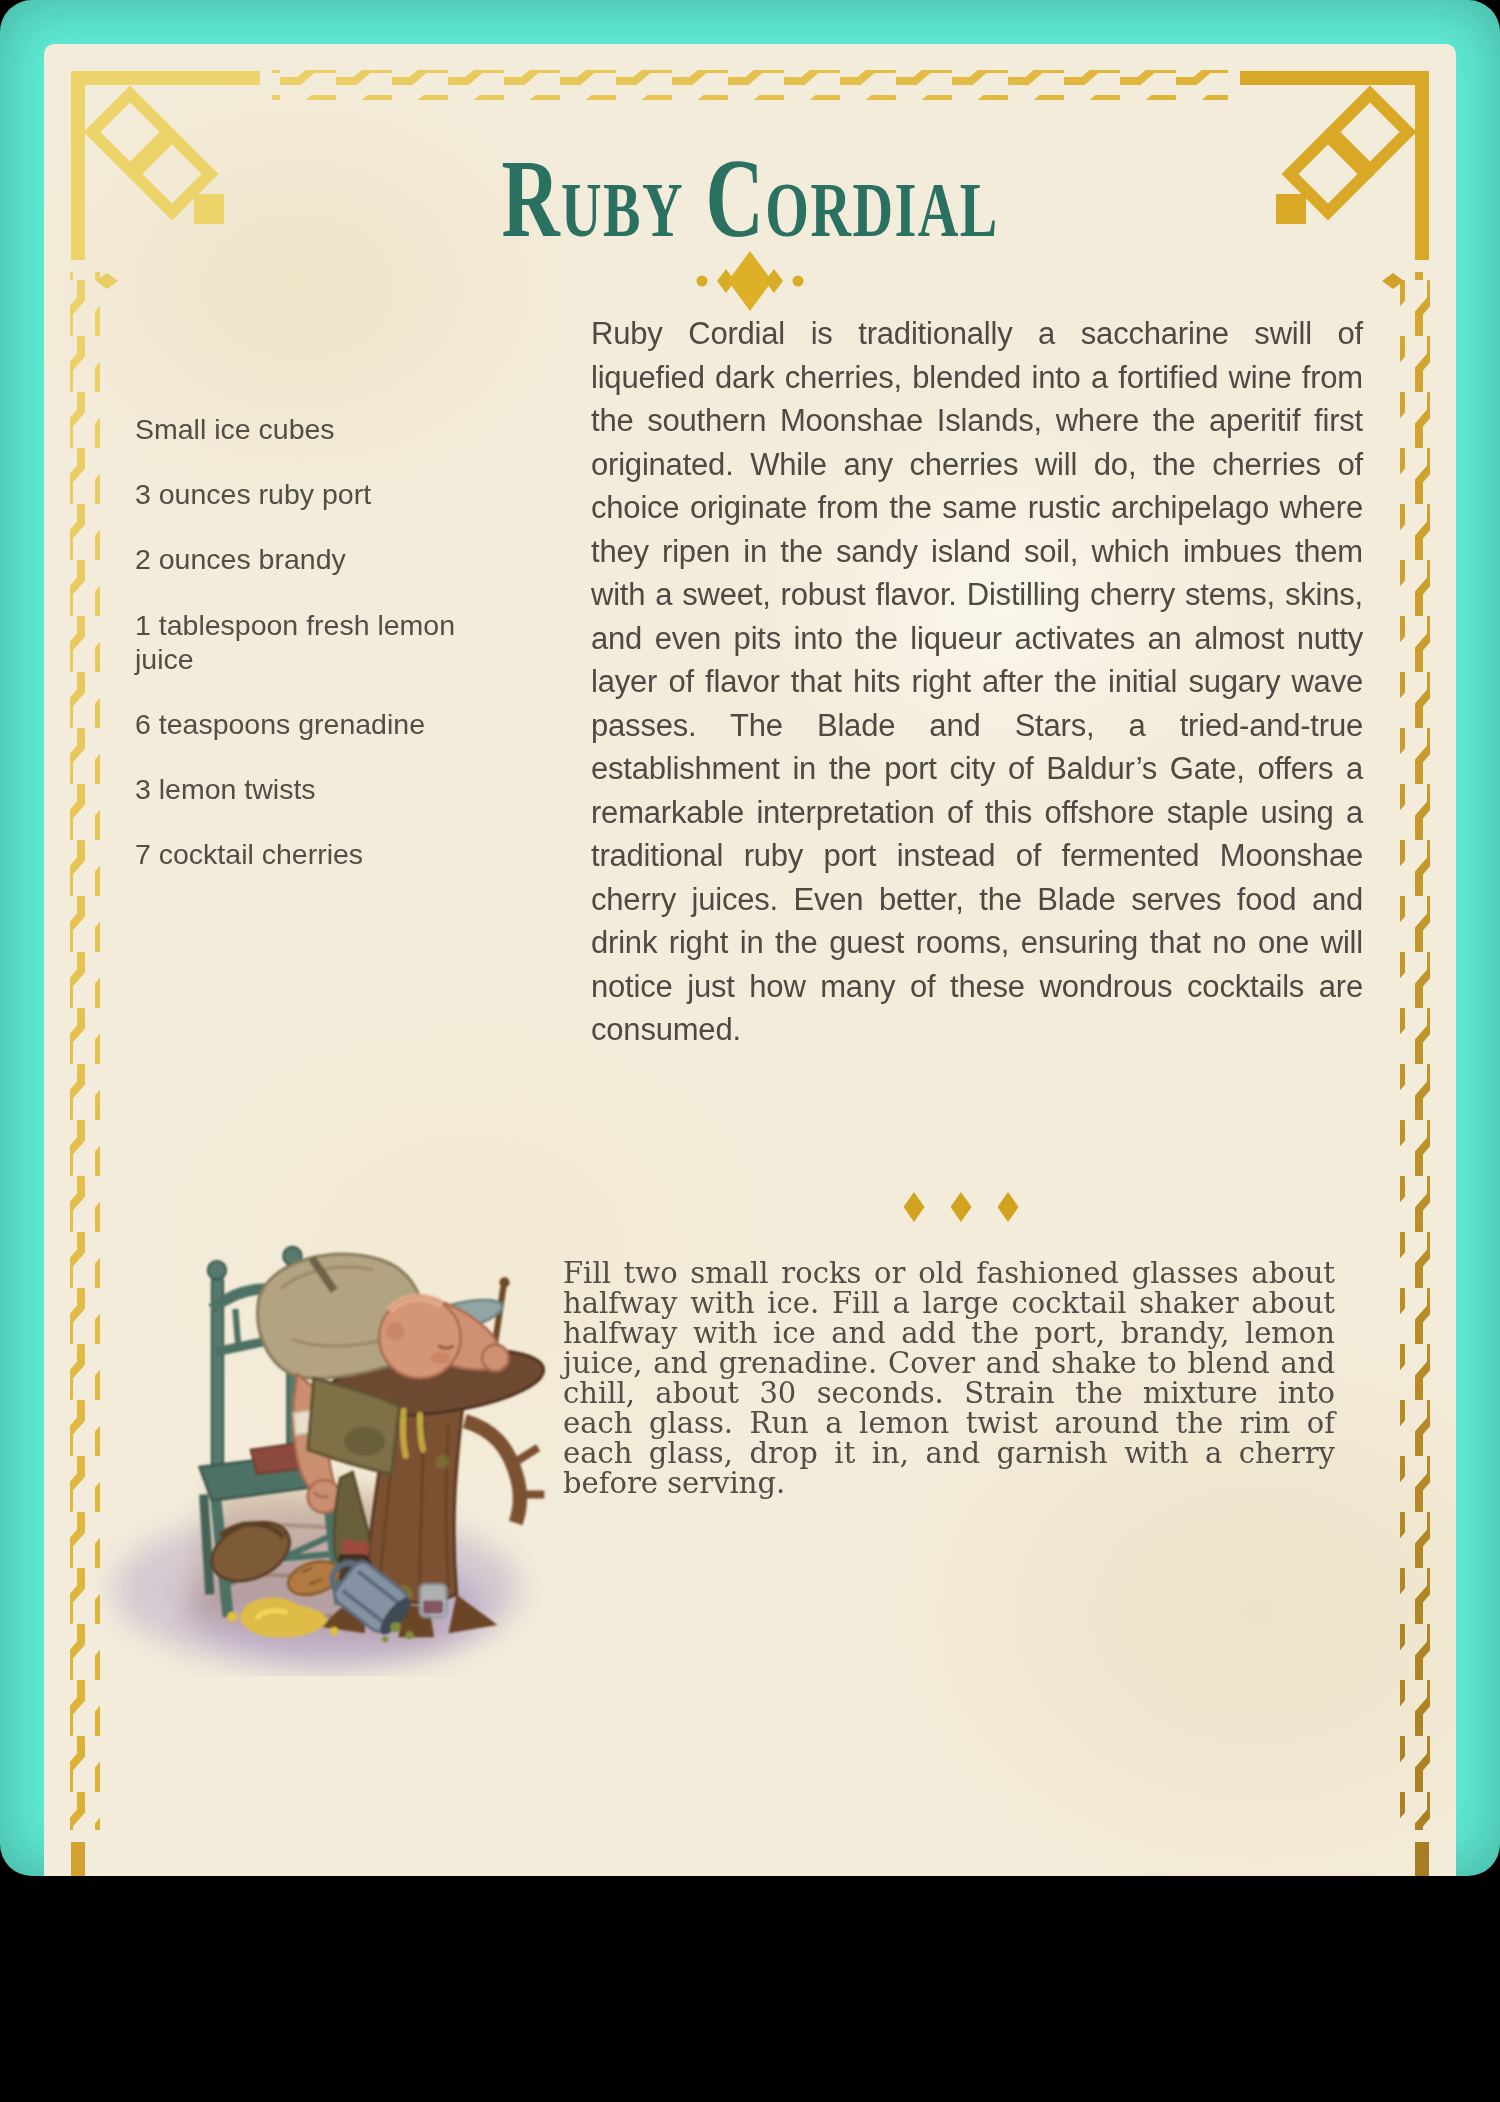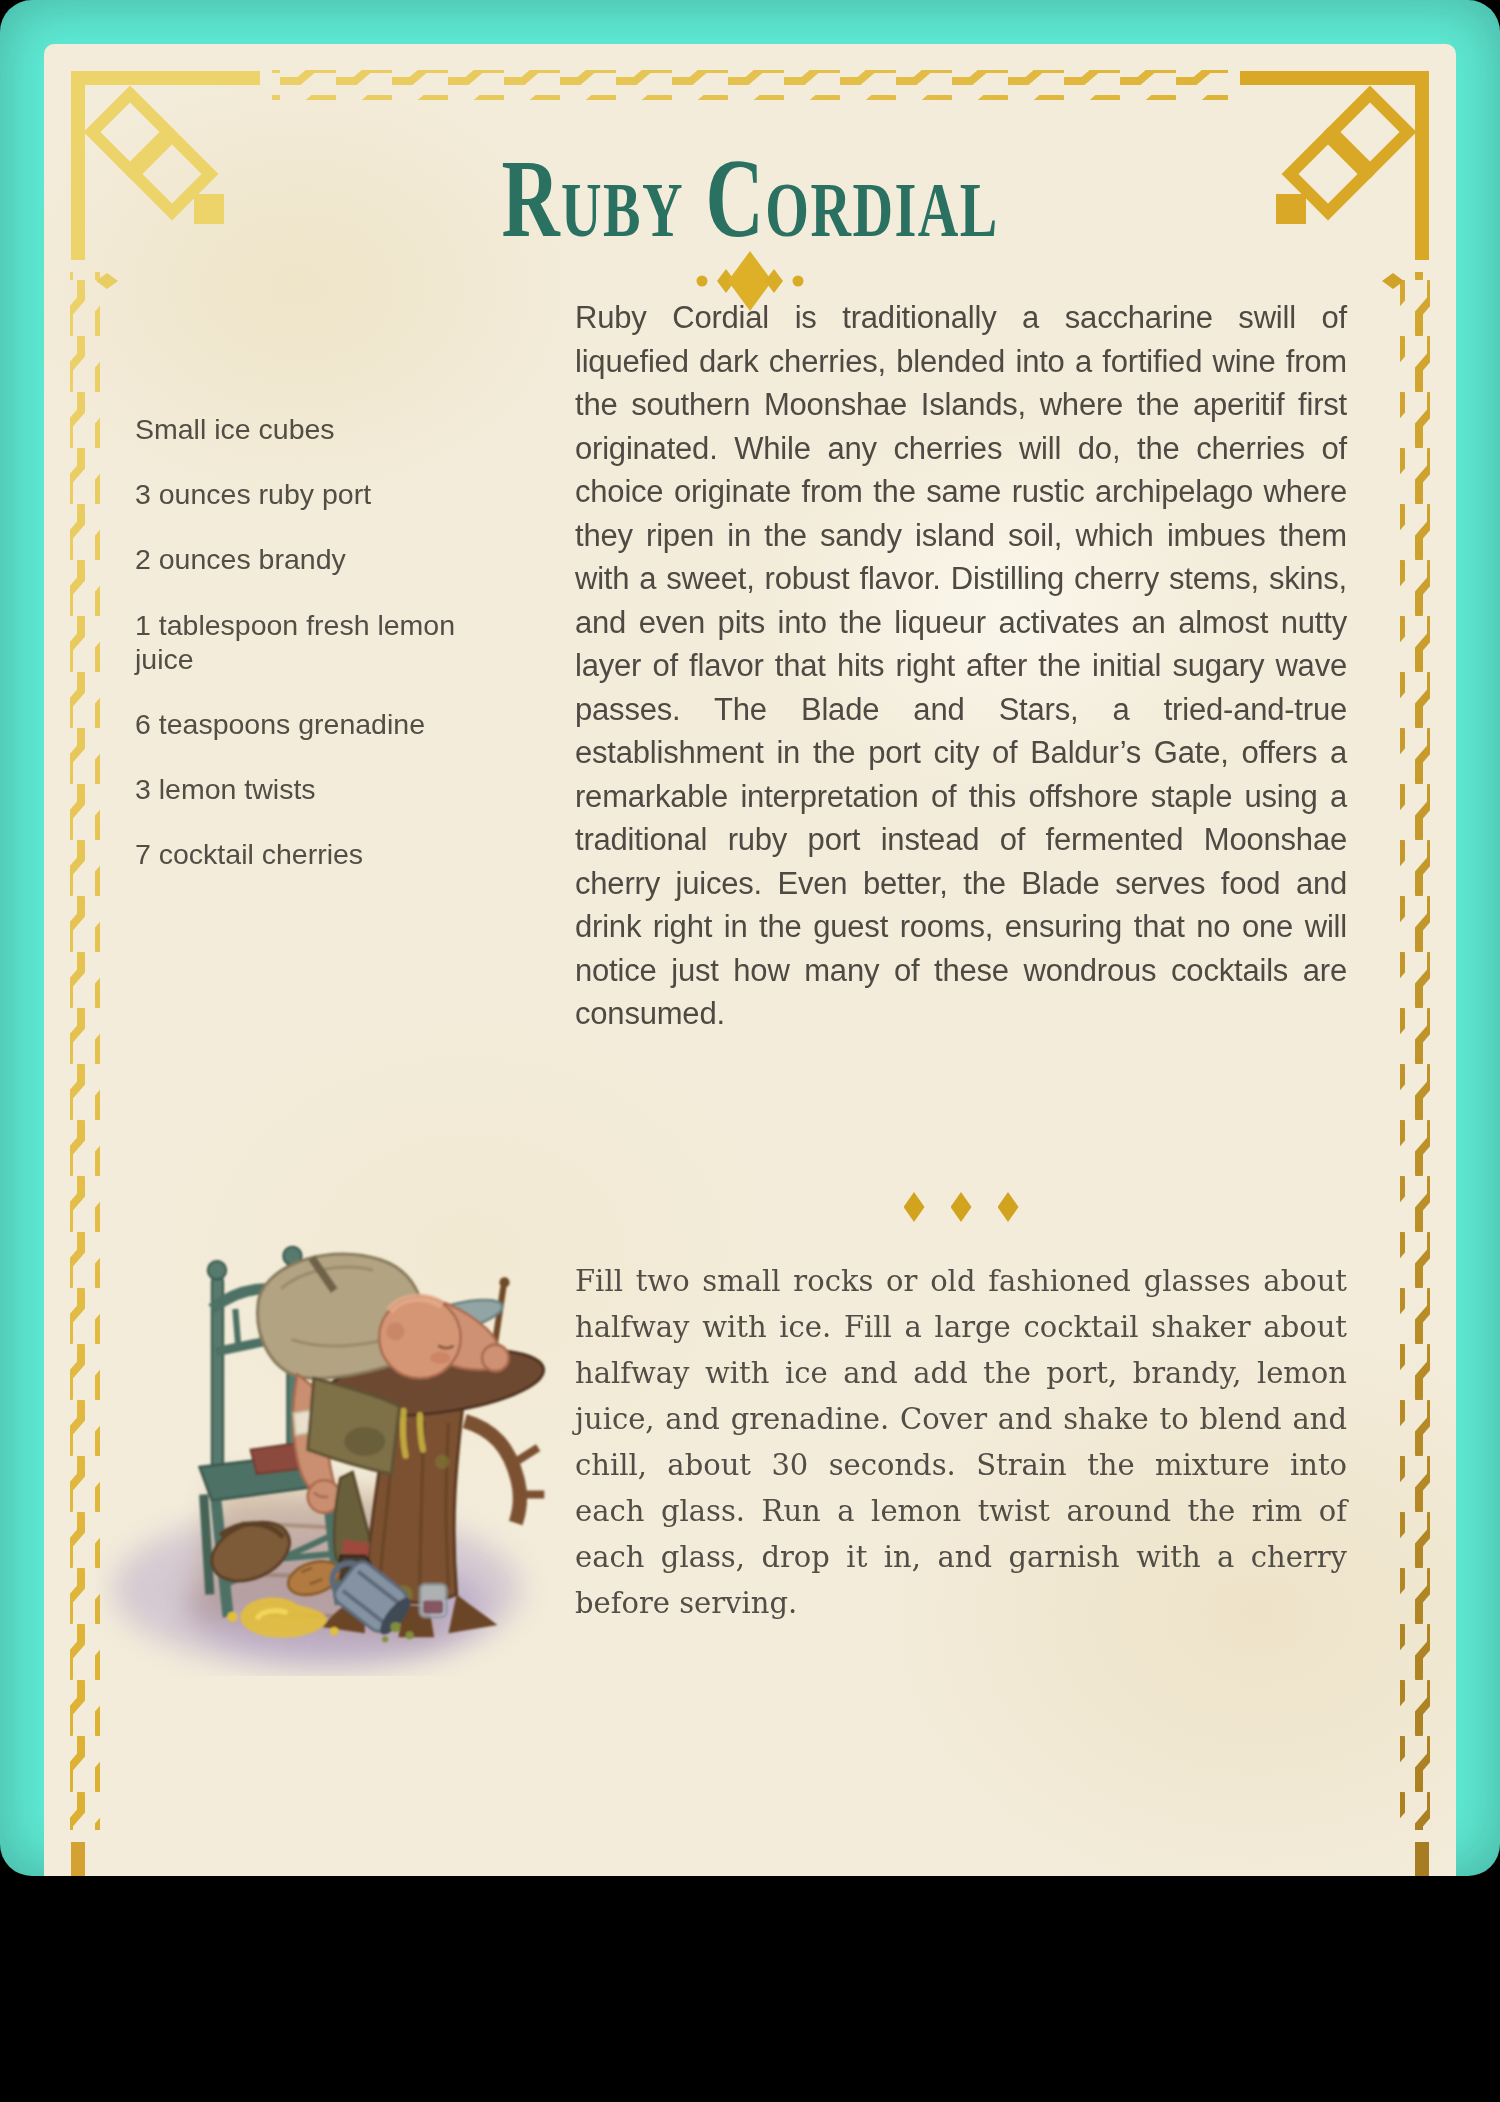--- a/index.html
+++ b/index.html
@@ -17,27 +17,27 @@
     font-family:"Liberation Serif",serif;font-weight:bold;font-variant:small-caps;
     font-size:112px;line-height:1.05;color:#2b7162;letter-spacing:2px;transform:scaleX(.72);}
   .banner{position:absolute;left:166px;top:319px;width:328px;height:58px;background:#cb9c20;
     clip-path:polygon(0 50%,10% 0,91% 0,100% 50%,91% 100%,10% 100%);
     display:flex;align-items:center;justify-content:center;}
   .banner span{font-family:"Liberation Sans",sans-serif;font-weight:bold;font-size:30px;
     letter-spacing:2.5px;color:#f7f1de;}
   .ingredients{position:absolute;left:124px;top:401px;width:326px;margin:11px;padding:0;list-style:none;
     font-family:"Liberation Sans",sans-serif;font-size:28.5px;color:#524d45;}
   .ingredients li{margin:0 0 31px 0;line-height:1.2;}
-  .flavor{position:absolute;left:575px;top:296px;width:772px;margin:0;
+  .flavor{position:absolute;left:575px;top:296px;width:772px;margin:16px;
     font-family:"Liberation Sans",sans-serif;font-size:31px;line-height:43.5px;color:#4e4943;
     text-align:justify;letter-spacing:-.2px;}
   .separator{position:absolute;left:575px;top:1192px;width:772px;display:flex;justify-content:center;gap:26px;}
   .separator .d{width:21px;height:30px;background:#d2a31f;clip-path:polygon(50% 0,100% 50%,50% 100%,0 50%);}
-  .instructions{position:absolute;left:575px;top:1258px;width:772px;margin:0;
-    font-family:"DejaVu Serif",serif;font-size:29px;line-height:46px;color:#524d46;text-align:justify;}
+  .instructions{position:absolute;left:563px;top:1258px;width:772px;margin:0;
+    font-family:"DejaVu Serif",serif;font-size:29px;line-height:30px;color:#524d46;text-align:justify;}
   .illustration{position:absolute;left:96px;top:1156px;width:452px;height:520px;}
 </style>
 </head>
 <body>
 
 <div class="card">
   <div class="parchment"></div>
 
   <svg class="frame-svg" viewBox="0 0 1500 2102" aria-hidden="true">
     <defs>

